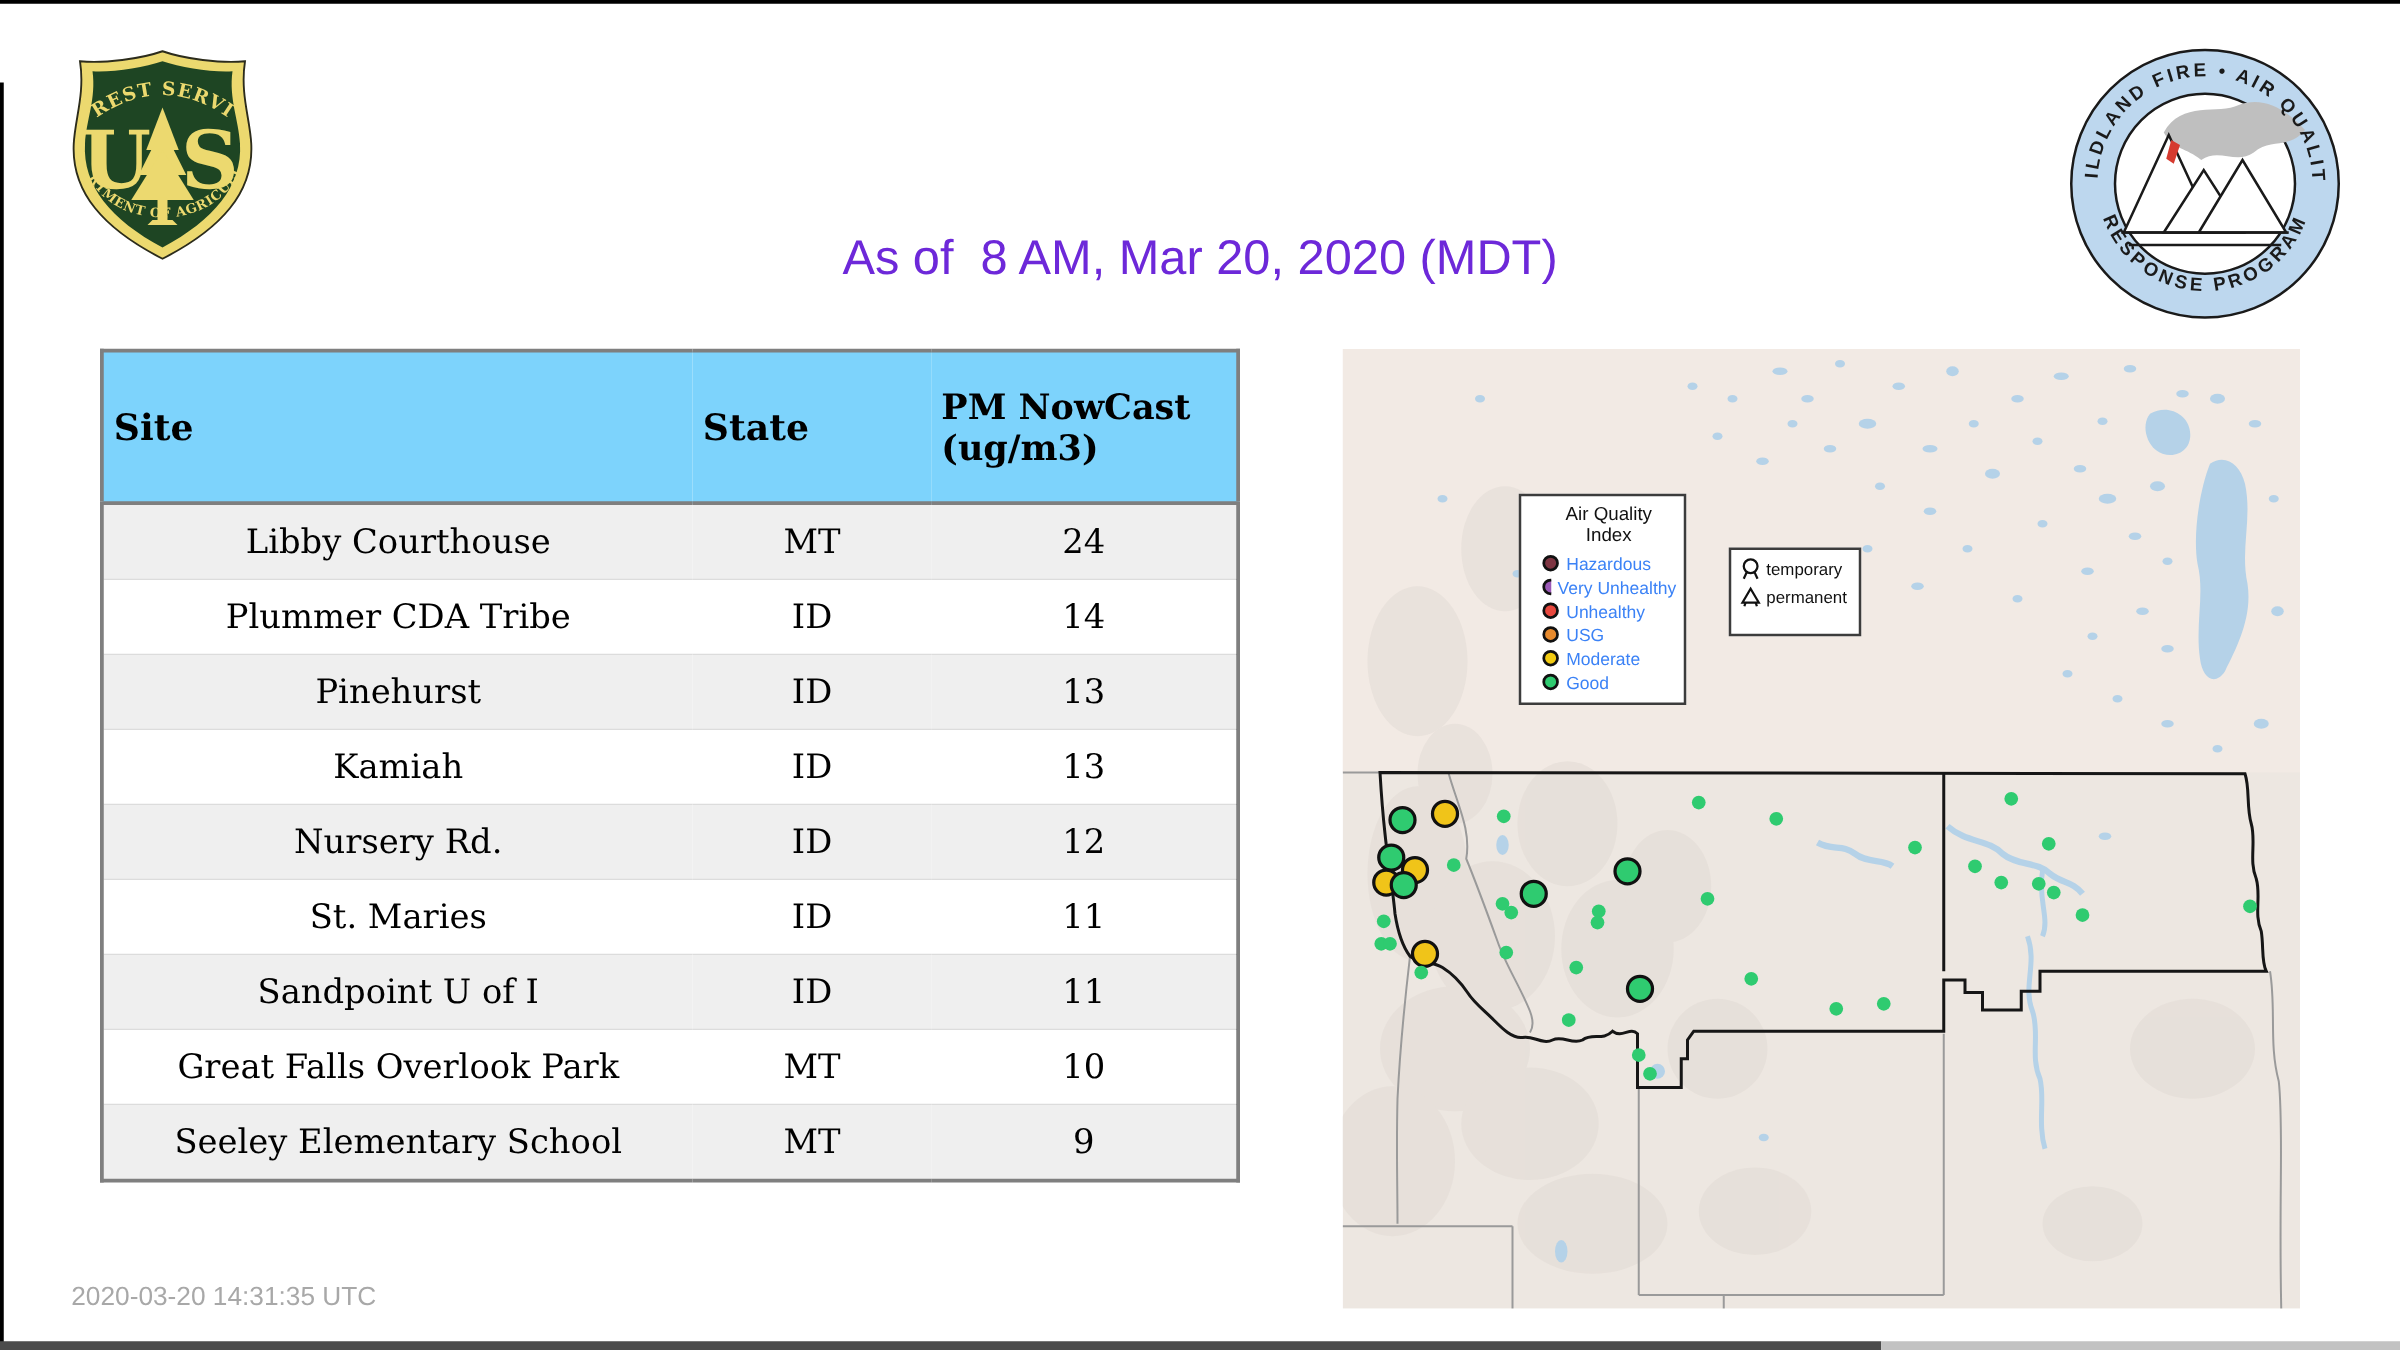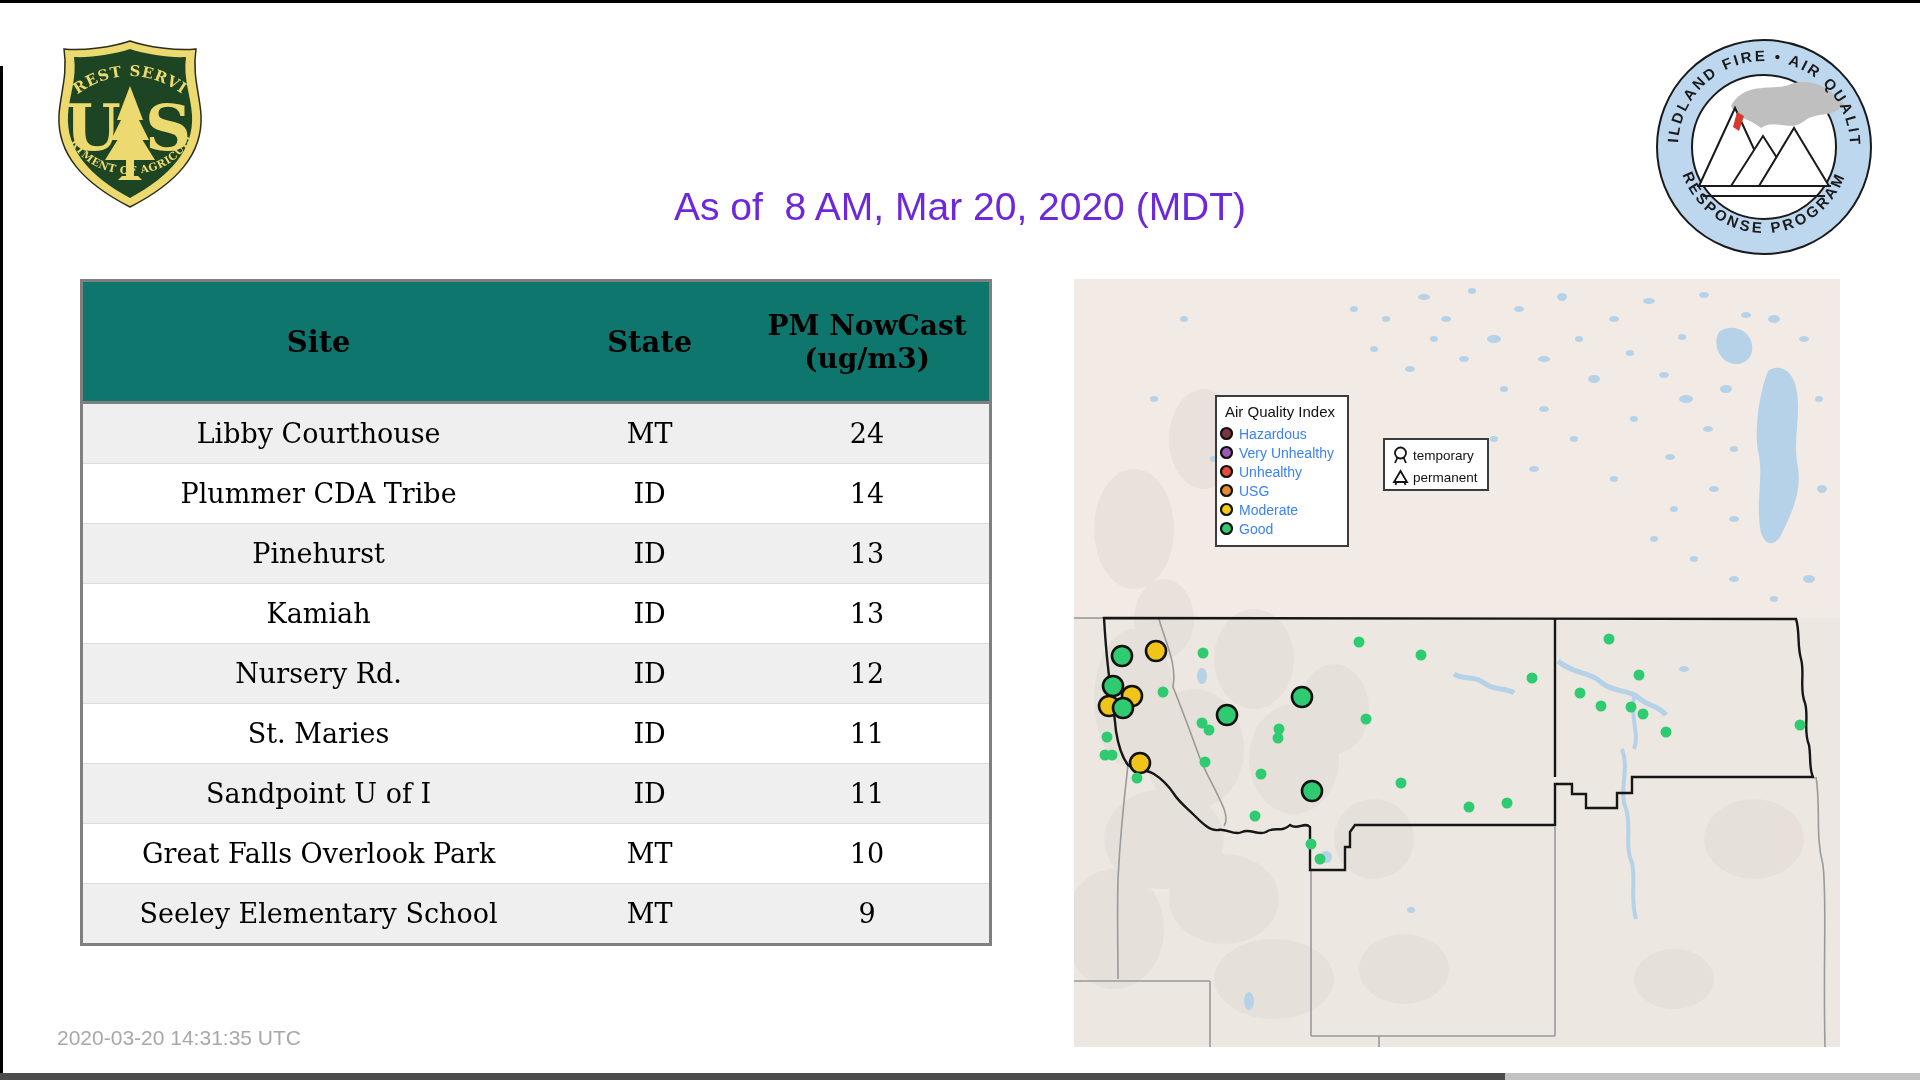--- a/index.html
+++ b/index.html
@@ -14,44 +14,44 @@
               font-size:63px;color:#000;letter-spacing:-1px;}
   .page-subtitle{position:absolute;left:0;top:185px;width:1920px;text-align:center;
               font-size:39px;color:#6d28d9;white-space:pre;}
 
   .fs-logo{position:absolute;left:53px;top:38px;}
   .wf-logo{position:absolute;left:1653px;top:36px;}
 
   table.site-table{position:absolute;left:80px;top:279px;width:912px;
         border-collapse:collapse;font-family:"DejaVu Serif",serif;
         border:3px solid #7f7f7f;background:#fff;table-layout:fixed;}
-  .site-table thead th{background:#0f766e;border-bottom:3px solid #7f7f7f;
-        font-size:29px;font-weight:bold;color:#000;height:119px;text-align:center;
+  .site-table thead th{background:#7dd3fc;border-bottom:3px solid #7f7f7f;
+        font-size:29px;font-weight:bold;color:#000;height:119px;text-align:left;
         vertical-align:middle;padding:0 8px;}
   .site-table thead th.col-pm{font-size:28px;}
   .site-table tbody td{font-size:27px;color:#000;text-align:center;height:57px;
         vertical-align:middle;border-bottom:1px solid #dcdcdc;}
   .site-table tbody tr:nth-child(odd){background:#efefef;}
   .site-table tbody tr:nth-child(even){background:#ffffff;}
   .col-site{width:52%;}
   .col-state{width:21%;}
   .col-pm{width:27%;}
 
   .map-wrap{position:absolute;left:1074px;top:279px;width:766px;height:768px;overflow:hidden;}
   .map-svg{position:absolute;left:0;top:0;}
   .monitor.large{stroke:#111;stroke-width:2.6;}
   .monitor.small{stroke:none;}
 
   .aqi-legend{position:absolute;left:141px;top:116px;width:134px;background:#fff;
-        border:2px solid #3c3c3c;padding:6px 6px 7px 2px;box-sizing:border-box;}
+        border:2px solid #3c3c3c;padding:6px 6px 7px 16px;box-sizing:border-box;}
   .aqi-legend .lg-title{font-size:15px;color:#111;text-align:center;margin-bottom:4px;}
   .aqi-item{display:flex;align-items:center;gap:5px;height:19px;}
   .aqi-item .lbl{font-size:14px;color:#3b82f6;white-space:nowrap;}
 
-  .sym-legend{position:absolute;left:309px;top:159px;width:106px;height:53px;background:#fff;
+  .sym-legend{position:absolute;left:309px;top:159px;width:106px;height:71px;background:#fff;
         border:2px solid #3c3c3c;box-sizing:border-box;padding:4px 4px 4px 7px;}
   .sym-row{display:flex;align-items:center;gap:4px;height:22px;}
   .sym-row .lbl{font-size:13.5px;color:#111;}
 
   .footer-ts{position:absolute;left:57px;top:1026px;font-size:21px;color:#a8a8a8;}
 </style>
 </head>
 <body>
 
 <div class="page">

